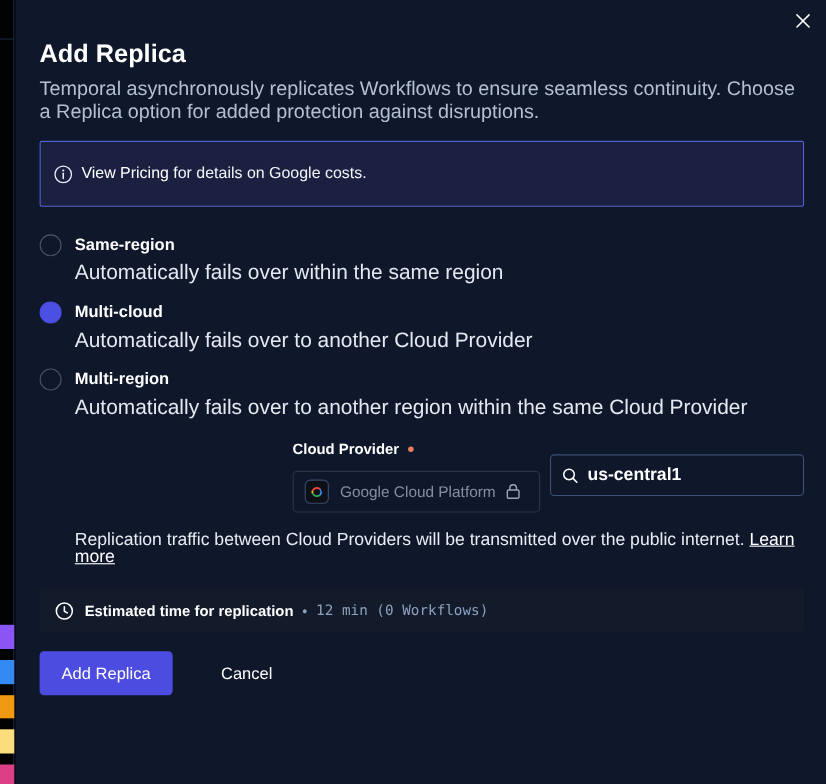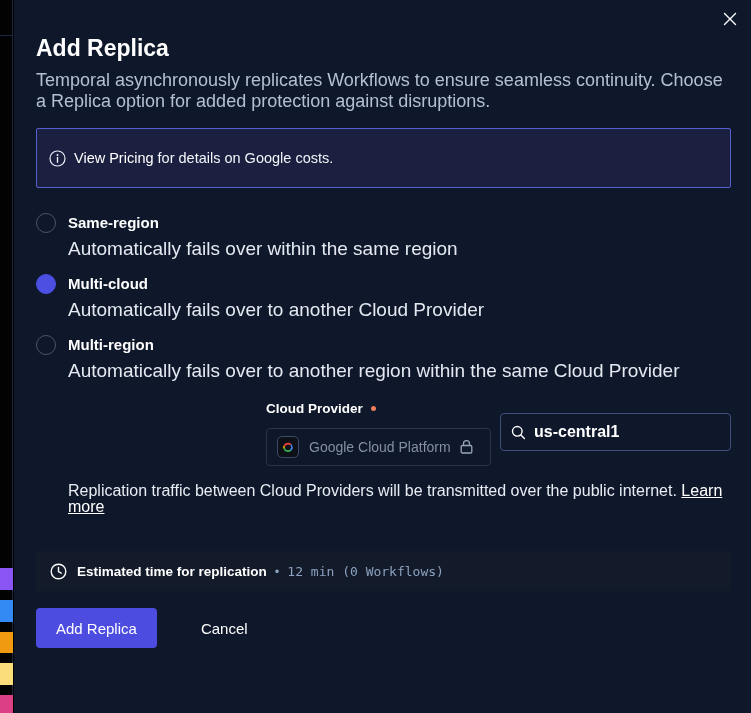--- a/index.html
+++ b/index.html
@@ -46,21 +46,21 @@
   .provider-box { border:1px solid #2b3346; background:transparent; cursor:pointer; }
   .region-box { border:1px solid #3e5078; background:transparent; }
   .gcp-badge { width:22px; height:22px; border-radius:5px; border:1px solid #3a4a6b; background:#0d1117; display:flex; align-items:center; justify-content:center; flex:0 0 22px; }
   .provider-text { margin-left:10px; font-size:14px; color:#848fa3; white-space:nowrap; }
   .lock-icon { margin-left:8px; display:flex; }
   .region-text { margin-left:8px; font-size:16px; font-weight:700; color:#fff; }
 
   .note { margin:17px 0 0 32px; font-size:16px; line-height:16px; color:#e8edf4; }
   .note a { color:#fff; text-decoration:underline; cursor:pointer; }
 
-  .estimate-banner { margin-top:36px; height:40px; background:#131b2a; border-radius:2px; display:flex; align-items:center; padding:0 14px; gap:10px; }
+  .estimate-banner { margin-top:20px; height:40px; background:#131b2a; border-radius:2px; display:flex; align-items:center; padding:0 14px; gap:10px; }
   .estimate-label { font-size:13.5px; font-weight:700; color:#fff; }
   .estimate-sep { color:#8ba1bf; font-size:13px; margin:0 -2px; }
   .estimate-value { font-family:"DejaVu Sans Mono", monospace; font-size:13px; color:#8ba1bf; }
 
   .actions { margin-top:17px; display:flex; align-items:center; }
   .btn-primary { height:40px; padding:0 20px; border:none; border-radius:4px; color:#fff; font-family:"Liberation Sans", sans-serif; font-size:15px; font-weight:500; cursor:pointer; }
   .btn-cancel { height:40px; margin-left:36px; padding:0 8px; background:transparent; border:none; color:#fff; font-family:"Liberation Sans", sans-serif; font-size:15px; font-weight:500; cursor:pointer; }
 
   svg { display:block; }
 </style>

